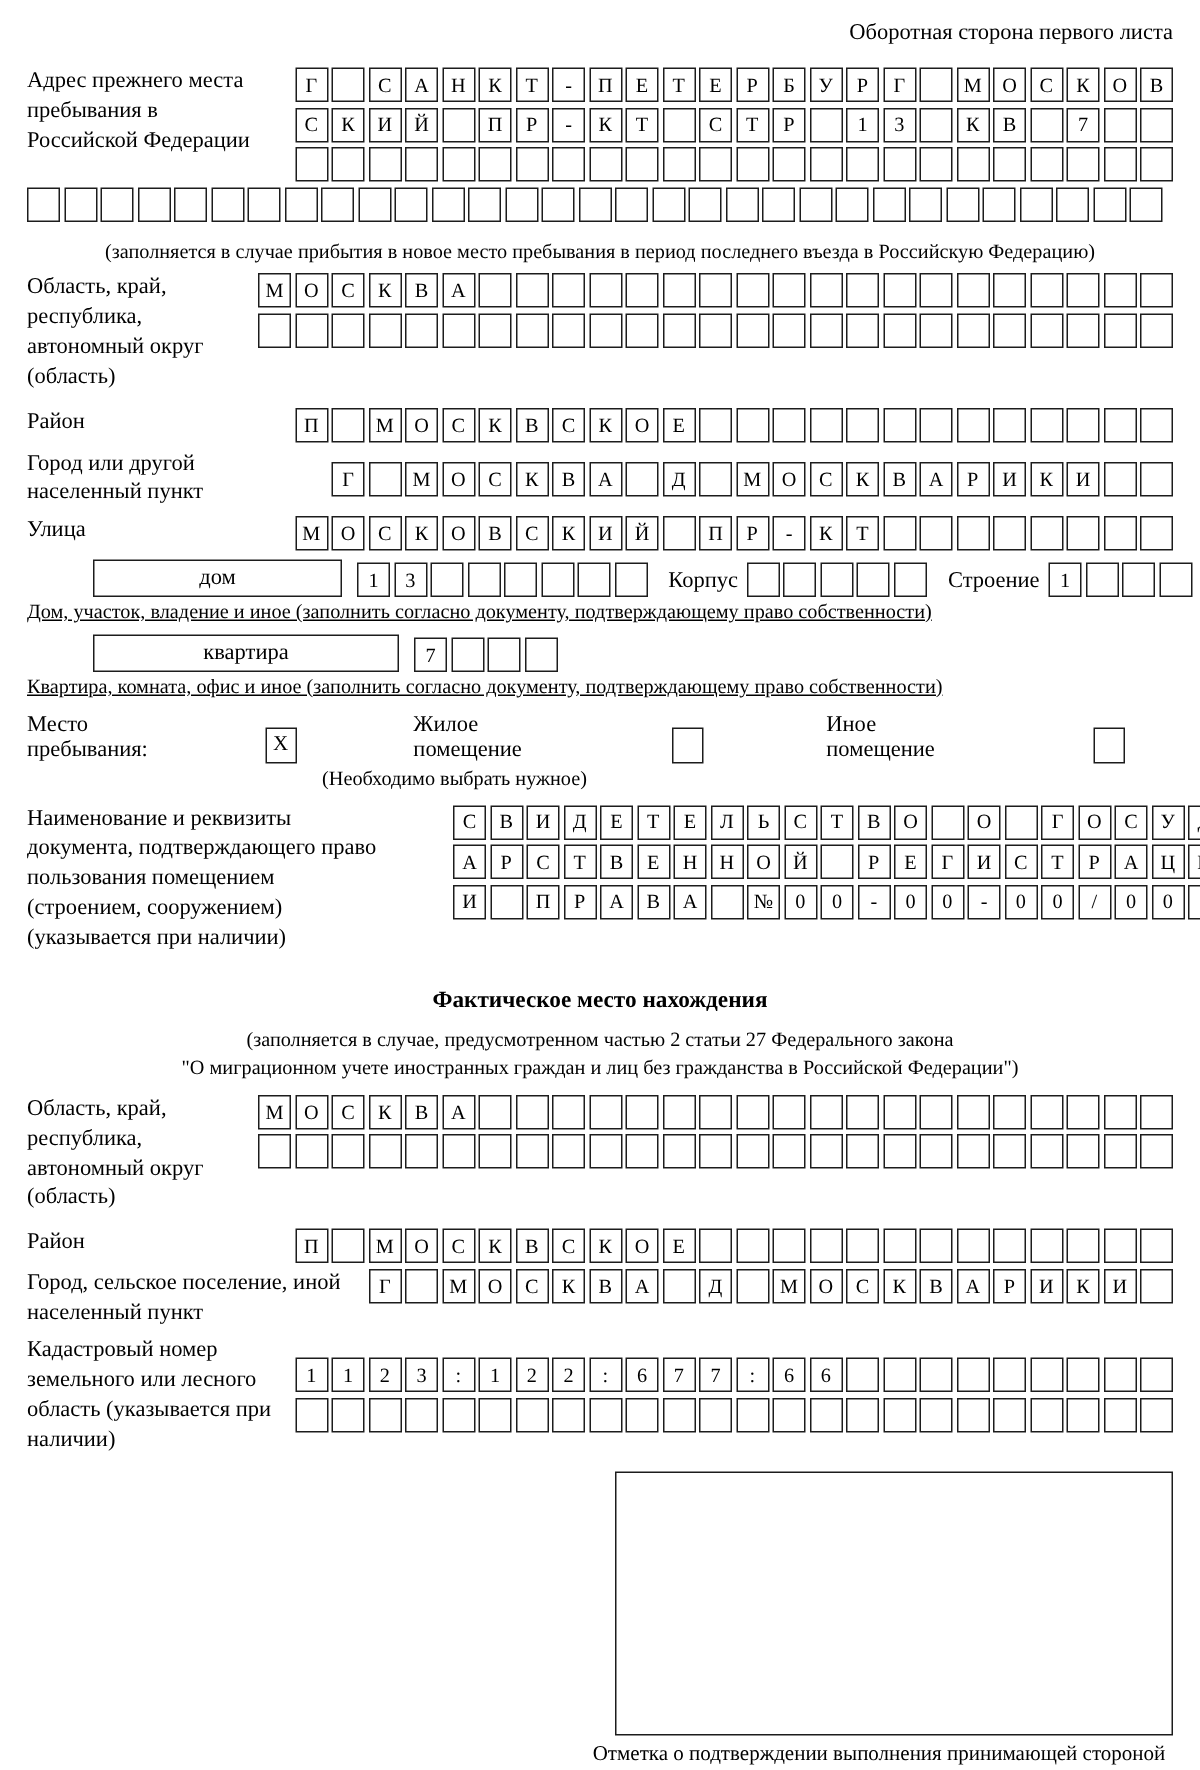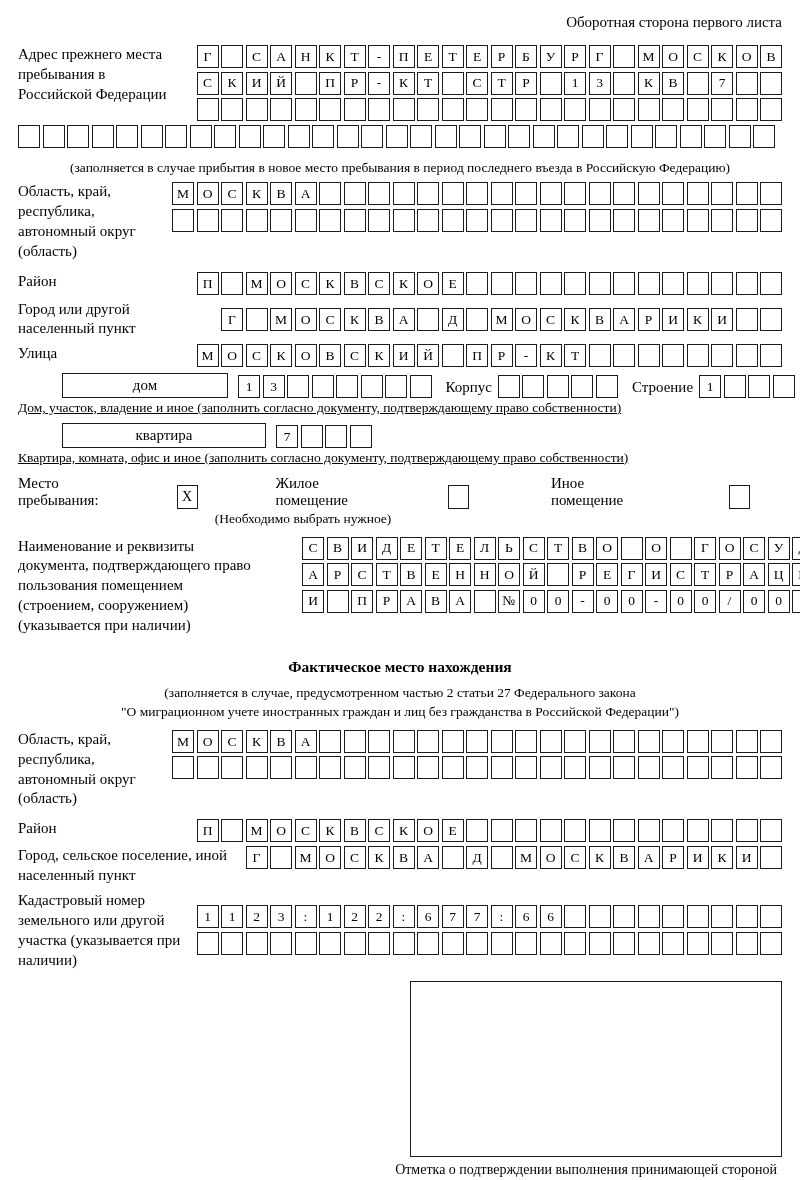--- a/index.html
+++ b/index.html
@@ -582,21 +582,21 @@
         <div class="cell">А</div>
         <div class="cell">Р</div>
         <div class="cell">И</div>
         <div class="cell">К</div>
         <div class="cell">И</div>
         <div class="cell"></div>
       </div>
   </div>
 
   <div class="frow" style="min-height:80px;">
-    <div class="lbl w-cad">Кадастровый номер земельного или другой участка (указывается при наличии)</div>
+    <div class="lbl w-cad">Кадастровый номер земельного или лесного область (указывается при наличии)</div>
     <div class="cellrows" style="margin-top:14px;">
       <div class="cells">
           <div class="cell">1</div>
           <div class="cell">1</div>
           <div class="cell">2</div>
           <div class="cell">3</div>
           <div class="cell">:</div>
           <div class="cell">1</div>
           <div class="cell">2</div>
           <div class="cell">2</div>

